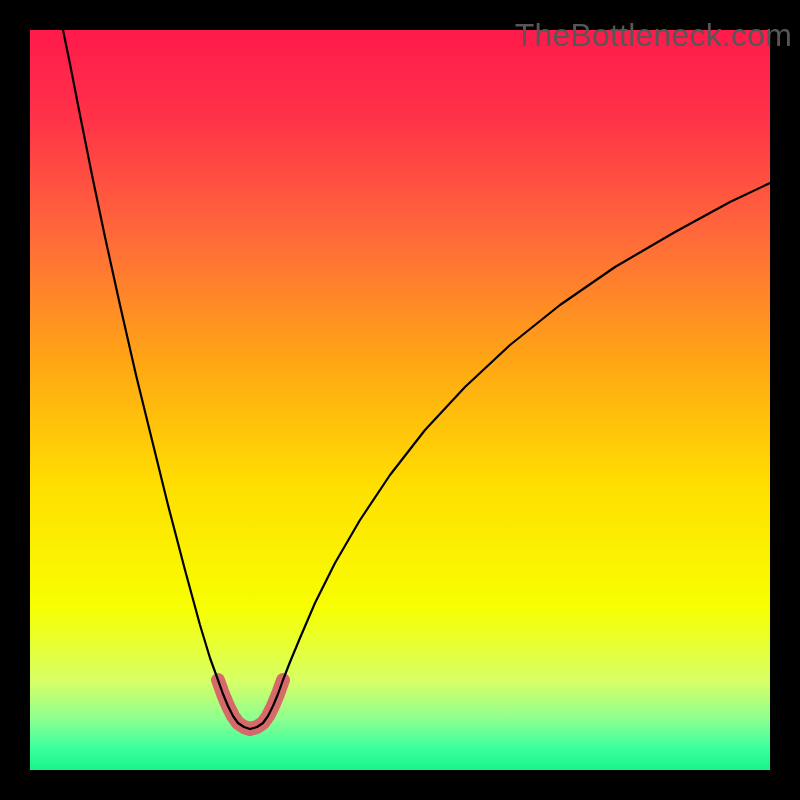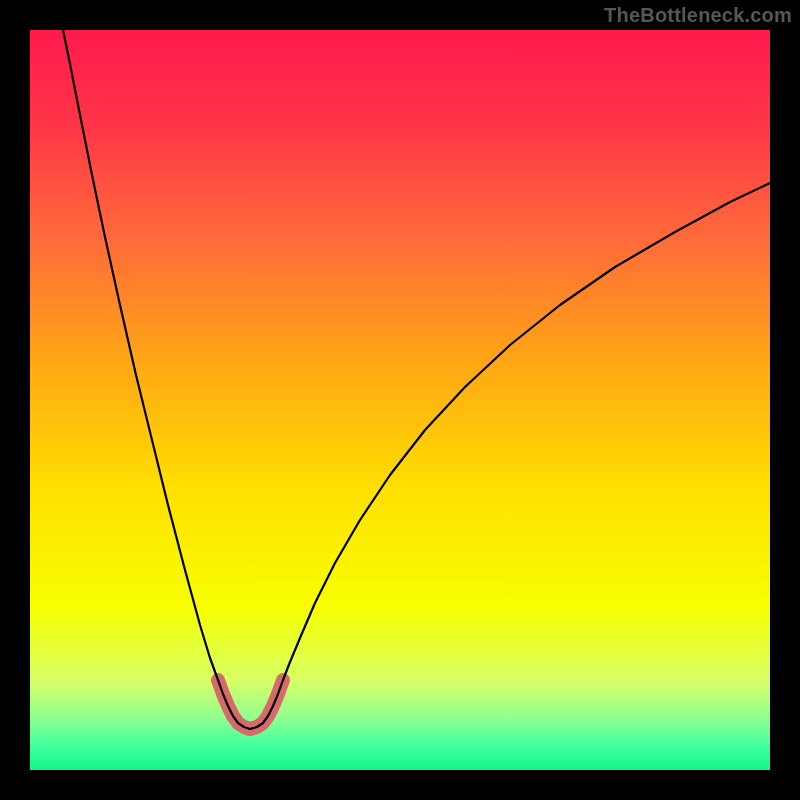--- a/index.html
+++ b/index.html
@@ -19,25 +19,25 @@
     overflow: hidden;
   }
   .bg {
     position: absolute;
     inset: 0;
     width: 100%;
     height: 100%;
   }
   .watermark {
     position: absolute;
-    top: 4px;
+    top: 17px;
     right: 8px;
     font-family: Arial, Helvetica, sans-serif;
-    font-size: 20px;
-    font-weight: 700;
+    font-size: 32px;
+    font-weight: 400;
     color: #575757;
     letter-spacing: 0.2px;
     user-select: none;
   }
   svg.curves {
     position: absolute;
     inset: 0;
     width: 100%;
     height: 100%;
   }

